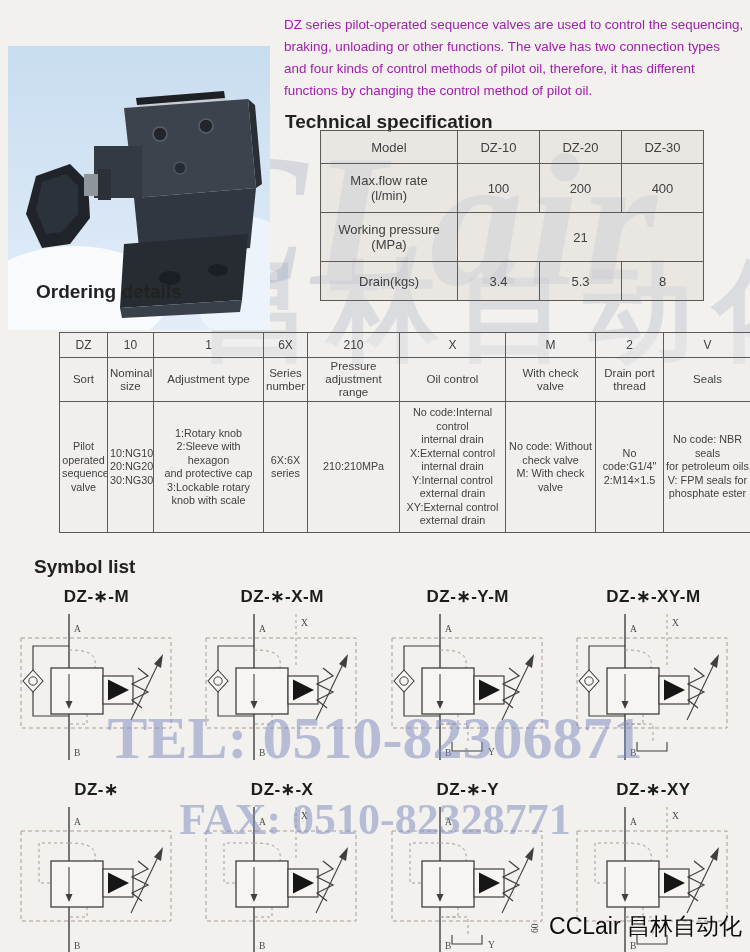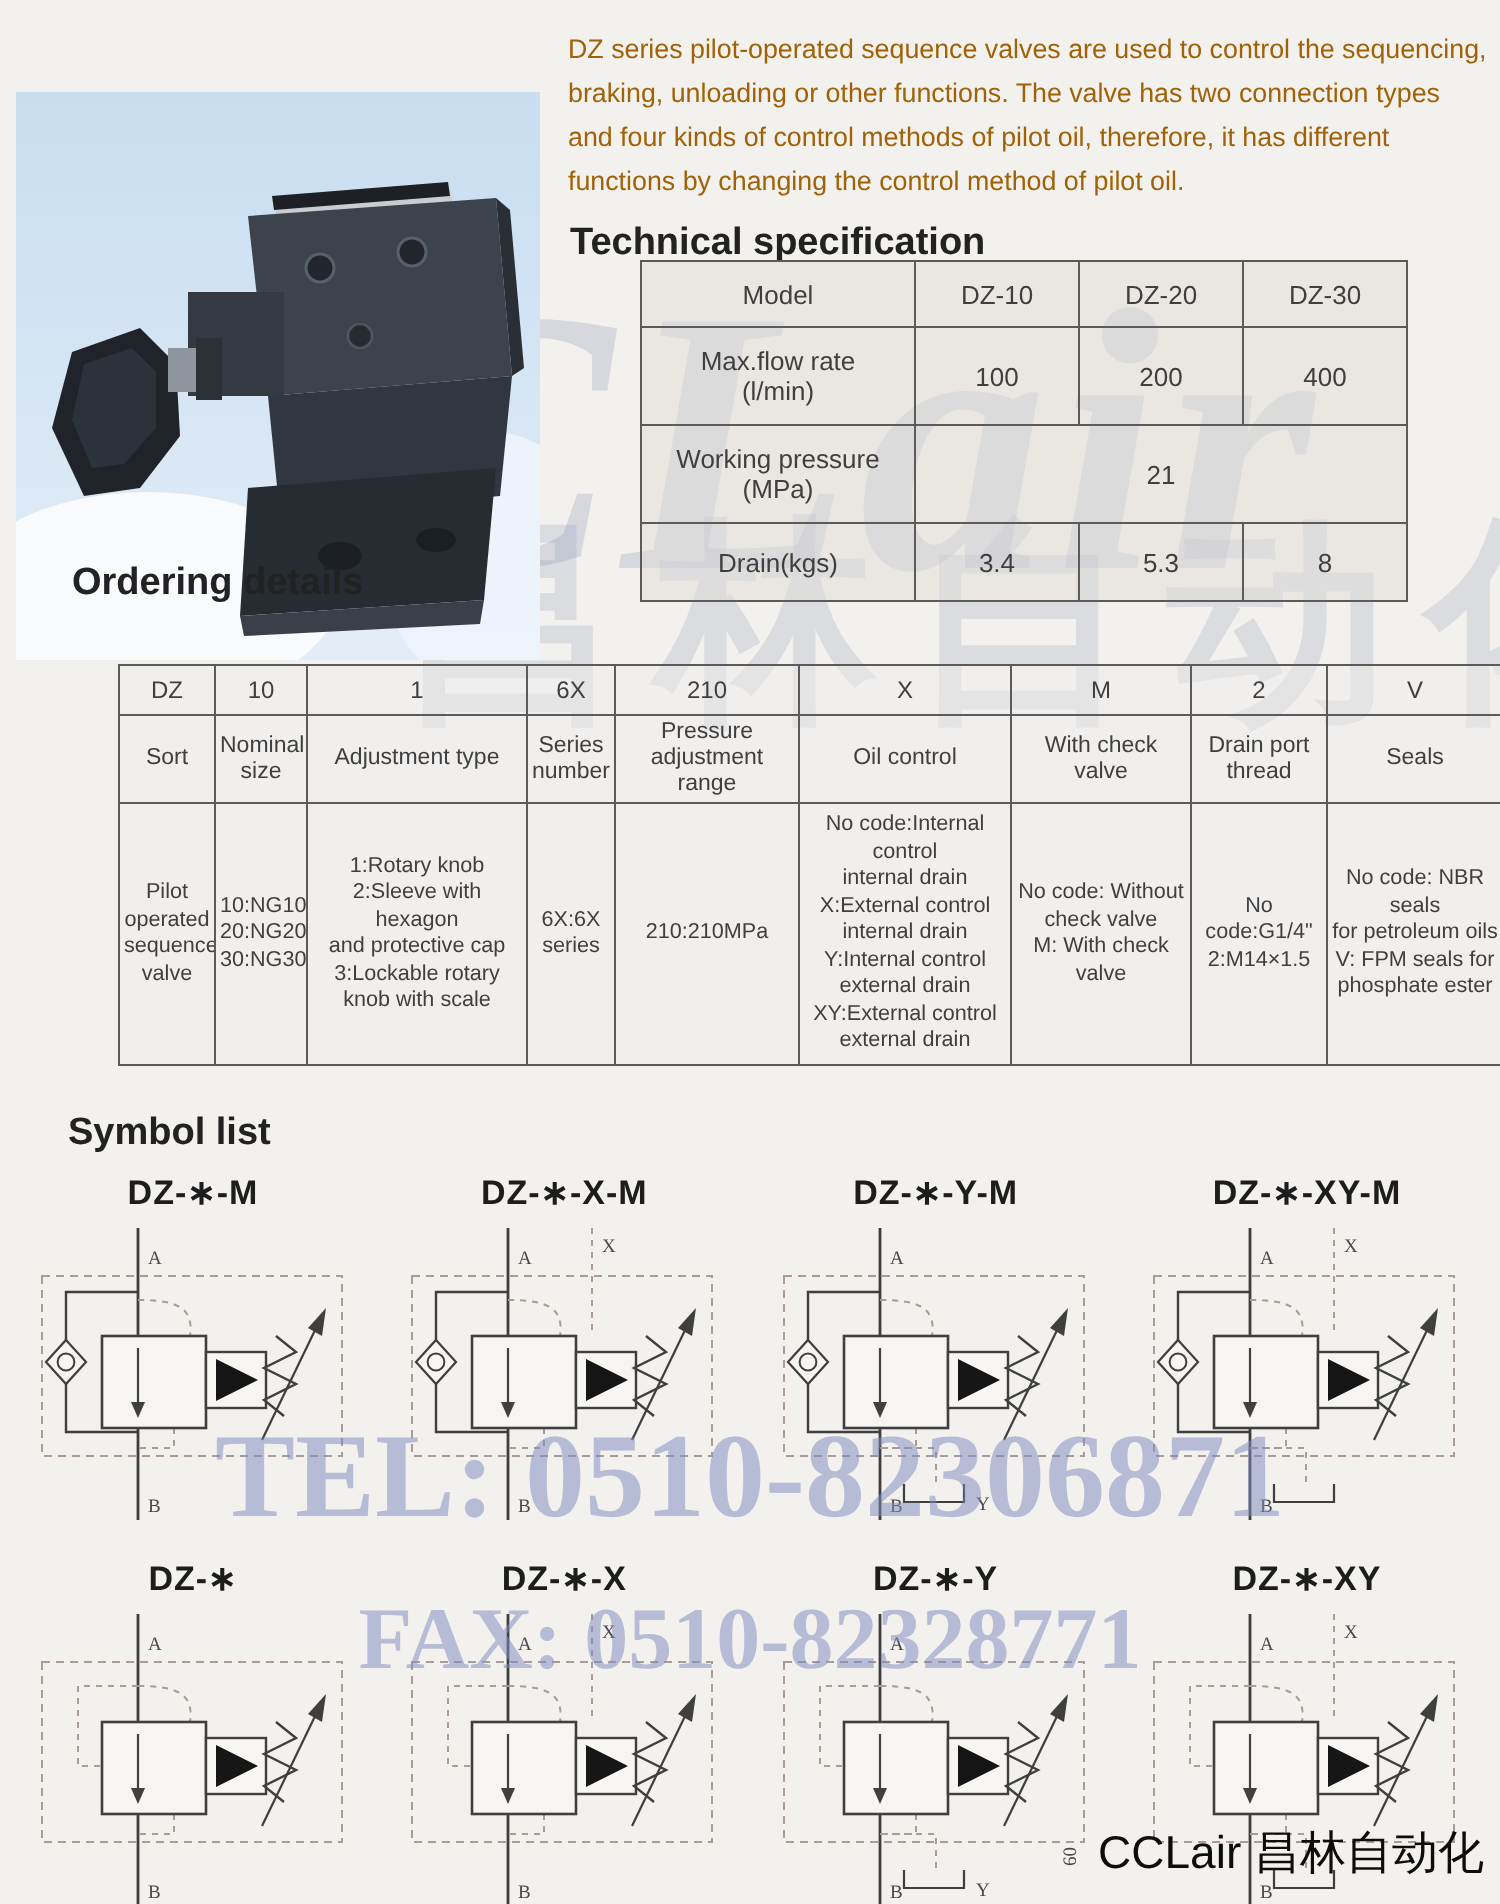--- a/index.html
+++ b/index.html
@@ -15,21 +15,21 @@
   .wm-tel{top:704px;left:0;width:750px;text-align:center;font-family:"Liberation Serif",serif;
           font-weight:bold;font-size:60px;color:rgba(126,140,190,0.52);z-index:5;}
   .wm-fax{top:794px;left:0;width:750px;text-align:center;font-family:"Liberation Serif",serif;
           font-weight:bold;font-size:44px;color:rgba(126,140,190,0.52);z-index:5;}
 
   
   .photo{position:absolute;left:8px;top:46px;width:262px;height:284px;z-index:2;}
 
   
   .intro{position:absolute;left:284px;top:14px;width:462px;font-size:13.4px;line-height:22px;
-         color:#a16207;z-index:2;}
+         color:#a21caf;z-index:2;}
   .heading{position:absolute;font-size:19px;font-weight:bold;color:#222;z-index:2;}
   .h-tech{left:285px;top:101px;margin-top:10px;}
   .h-order{left:36px;top:281px;}
   .h-symbol{left:34px;top:556px;}
 
   
   .tech-table{position:absolute;left:285px;top:130px;z-index:2;}
   .tech-table table{border-collapse:collapse;width:384px;margin-left:35px;}
   .tech-table td{border:1px solid #5d5b59;text-align:center;vertical-align:middle;
                  font-size:13px;color:#3f3f3f;background:rgba(225,223,219,0.55);

